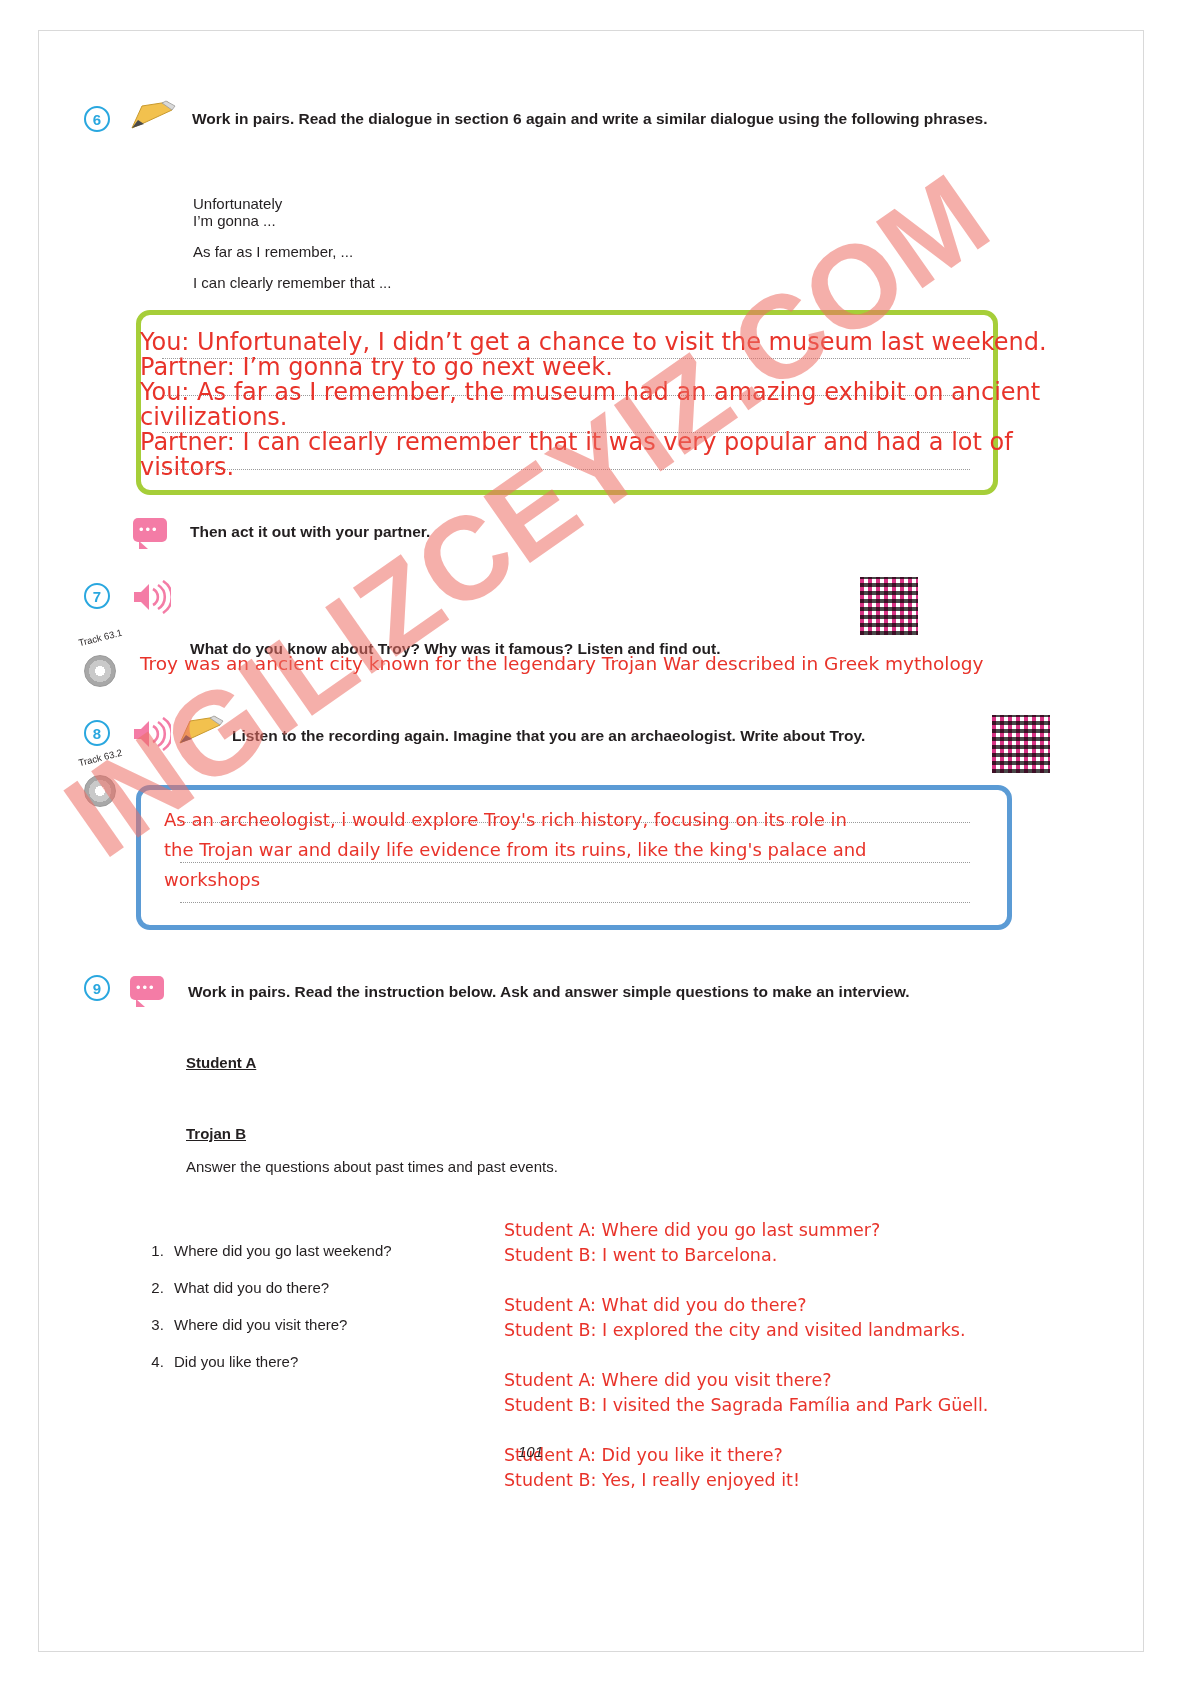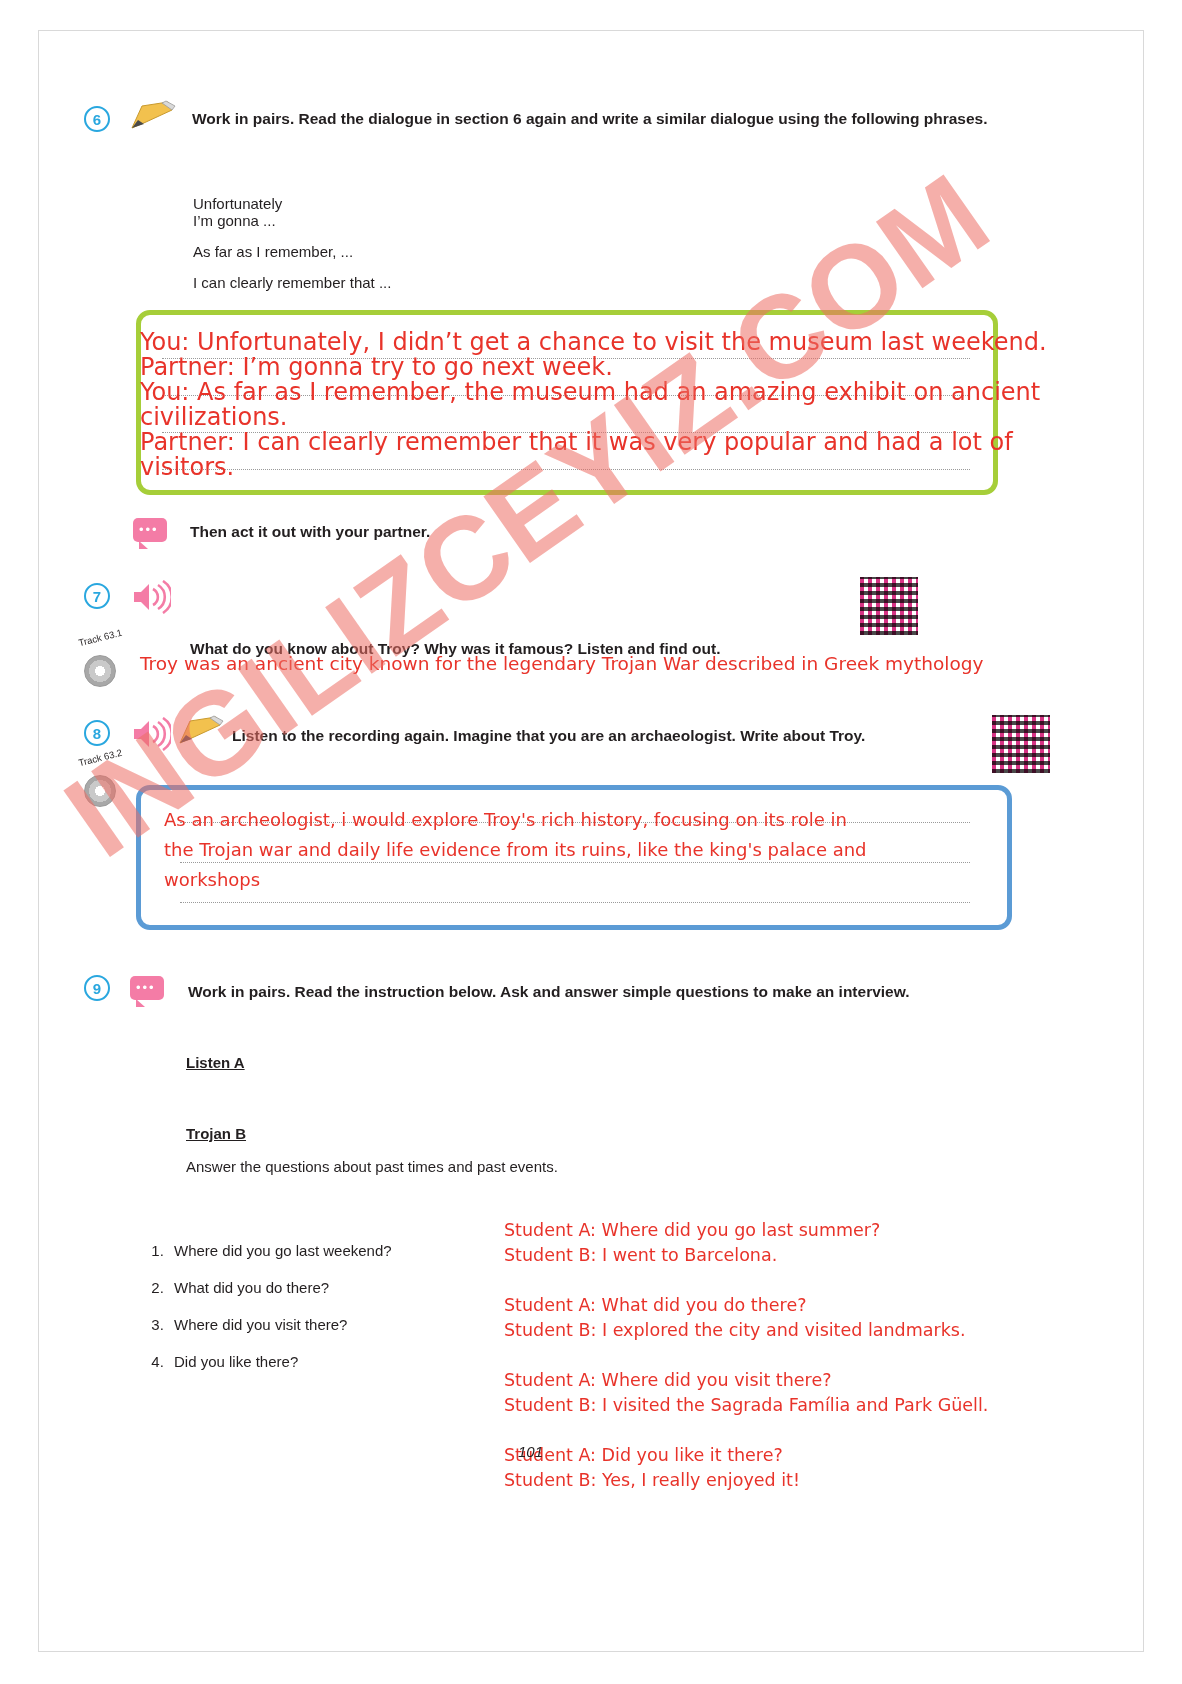--- a/index.html
+++ b/index.html
@@ -264,21 +264,21 @@
 workshops</div>
 
   <div class="num-badge" style="left:84px; top:975px;">9</div>
 
   <div class="icon speech-icon" style="left:130px; top:976px;">
     <div class="speech-dots">•••</div>
   </div>
 
   <div class="instr" style="left:188px; top:979px; width:810px;">Work in pairs. Read the instruction below. Ask and answer simple questions to make an interview.</div>
 
-  <div class="underline-bold" style="left:186px; top:1054px;">Listen A</div>
+  <div class="underline-bold" style="left:186px; top:1054px;">Student A</div>
 
   <div class="underline-bold" style="left:186px; top:1125px;">Trojan B</div>
   <div class="plain" style="left:186px; top:1155px;">Answer the questions about past times and past events.</div>
 
 
   <ol class="qlist" style="left:140px; top:1232px; width:420px;">
     <li>Where did you go last weekend?</li>
     <li>What did you do there?</li>
     <li>Where did you visit there?</li>
     <li>Did you like there?</li>

